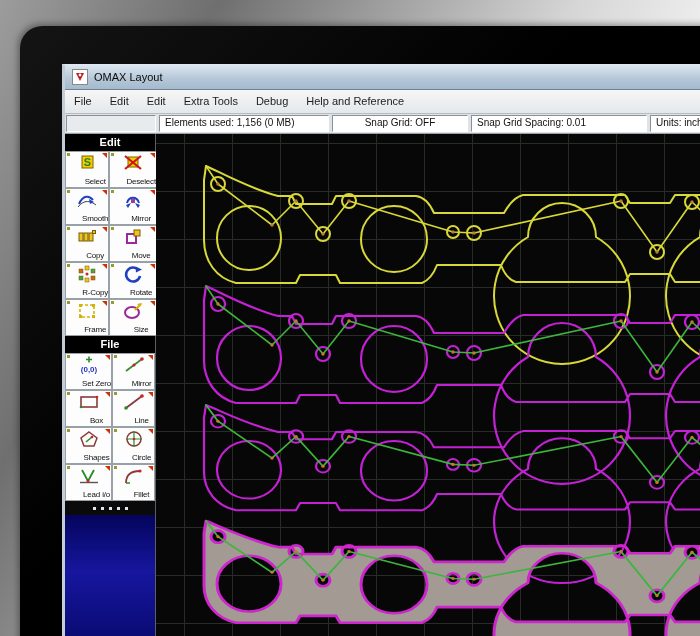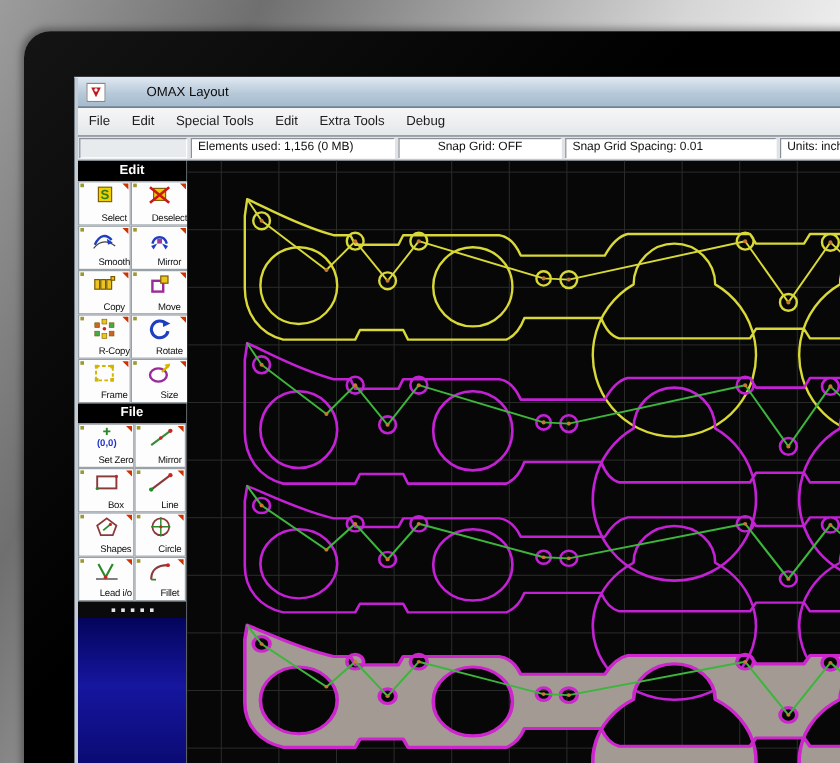--- a/index.html
+++ b/index.html
@@ -7,21 +7,21 @@
   .scene{position:absolute;width:700px;height:636px;overflow:hidden;
     background:linear-gradient(115deg,#9c9c9c 0%,#6f6f6f 22%,#d6d6d6 58%,#ffffff 82%);}
   .monitor{position:absolute;left:20px;top:26px;right:-60px;bottom:-60px;
     background:linear-gradient(135deg,#141414,#000 40%);border-radius:22px 0 0 0;
     box-shadow:-2px -2px 6px rgba(0,0,0,.35);}
   .screen{position:absolute;left:42px;top:38px;right:0;bottom:0;background:#000;
     border-left:3px solid #c2cdd8;border-top:1px solid #dfe8f1;}
   
   .titlebar{height:24px;display:flex;align-items:center;gap:6px;padding-left:7px;
     background:linear-gradient(#dde7f1,#b6c8d8 55%,#a4bace);border-bottom:1px solid #6f8193;}
-  .titlebar .ttl{font-size:11px;color:#0a0a0a;margin-left:28px;}
+  .titlebar .ttl{font-size:11px;color:#0a0a0a;}
   .tico{width:14px;height:14px;background:#fff;border:1px solid #888;display:inline-block;}
   
   .menubar{height:23px;display:flex;align-items:center;
     background:linear-gradient(#f6f6f6,#e4e8eb);border-bottom:1px solid #b5bcc2;}
   .menubar span{font-size:11px;color:#1c1c1c;padding:0 9px;line-height:23px;cursor:default;text-align:right;}
   
   .statusbar{height:19px;display:flex;align-items:stretch;background:#dfe3e6;border-bottom:1px solid #9aa1a8;}
   .statusbar .sp{width:88px;border:1px solid;border-color:#8a9099 #fff #fff #8a9099;margin:1px;background:#e8ebee;}
   .statusbar .cell{border:1px solid;border-color:#8a9099 #fff #fff #8a9099;margin:1px 1px 1px 2px;
     background:#fff;font-size:10px;color:#111;padding:1px 5px 0 5px;white-space:nowrap;overflow:hidden;}
@@ -60,24 +60,24 @@
           <rect x="0" y="0" width="14" height="14" fill="#ffffff"></rect>
           <path d="M3,3 L11,3 L7,11 Z" fill="#c01818"></path>
           <circle cx="7" cy="5" r="1.4" fill="#ffffff"></circle>
         </svg>
         <span class="ttl">OMAX Layout</span>
       </div>
 
       <div class="menubar">
         <span>File</span>
         <span>Edit</span>
-        <span>Special Tools</span>
         <span>Edit</span>
         <span>Extra Tools</span>
         <span>Debug</span>
+        <span>Help and Reference</span>
       </div>
 
       <div class="statusbar">
         <div class="sp"></div>
         <div class="cell c1">Elements used: 1,156 (0 MB)</div>
         <div class="cell c2">Snap Grid: OFF</div>
         <div class="cell c3">Snap Grid Spacing: 0.01</div>
         <div class="cell c4">Units: inches</div>
       </div>
 

